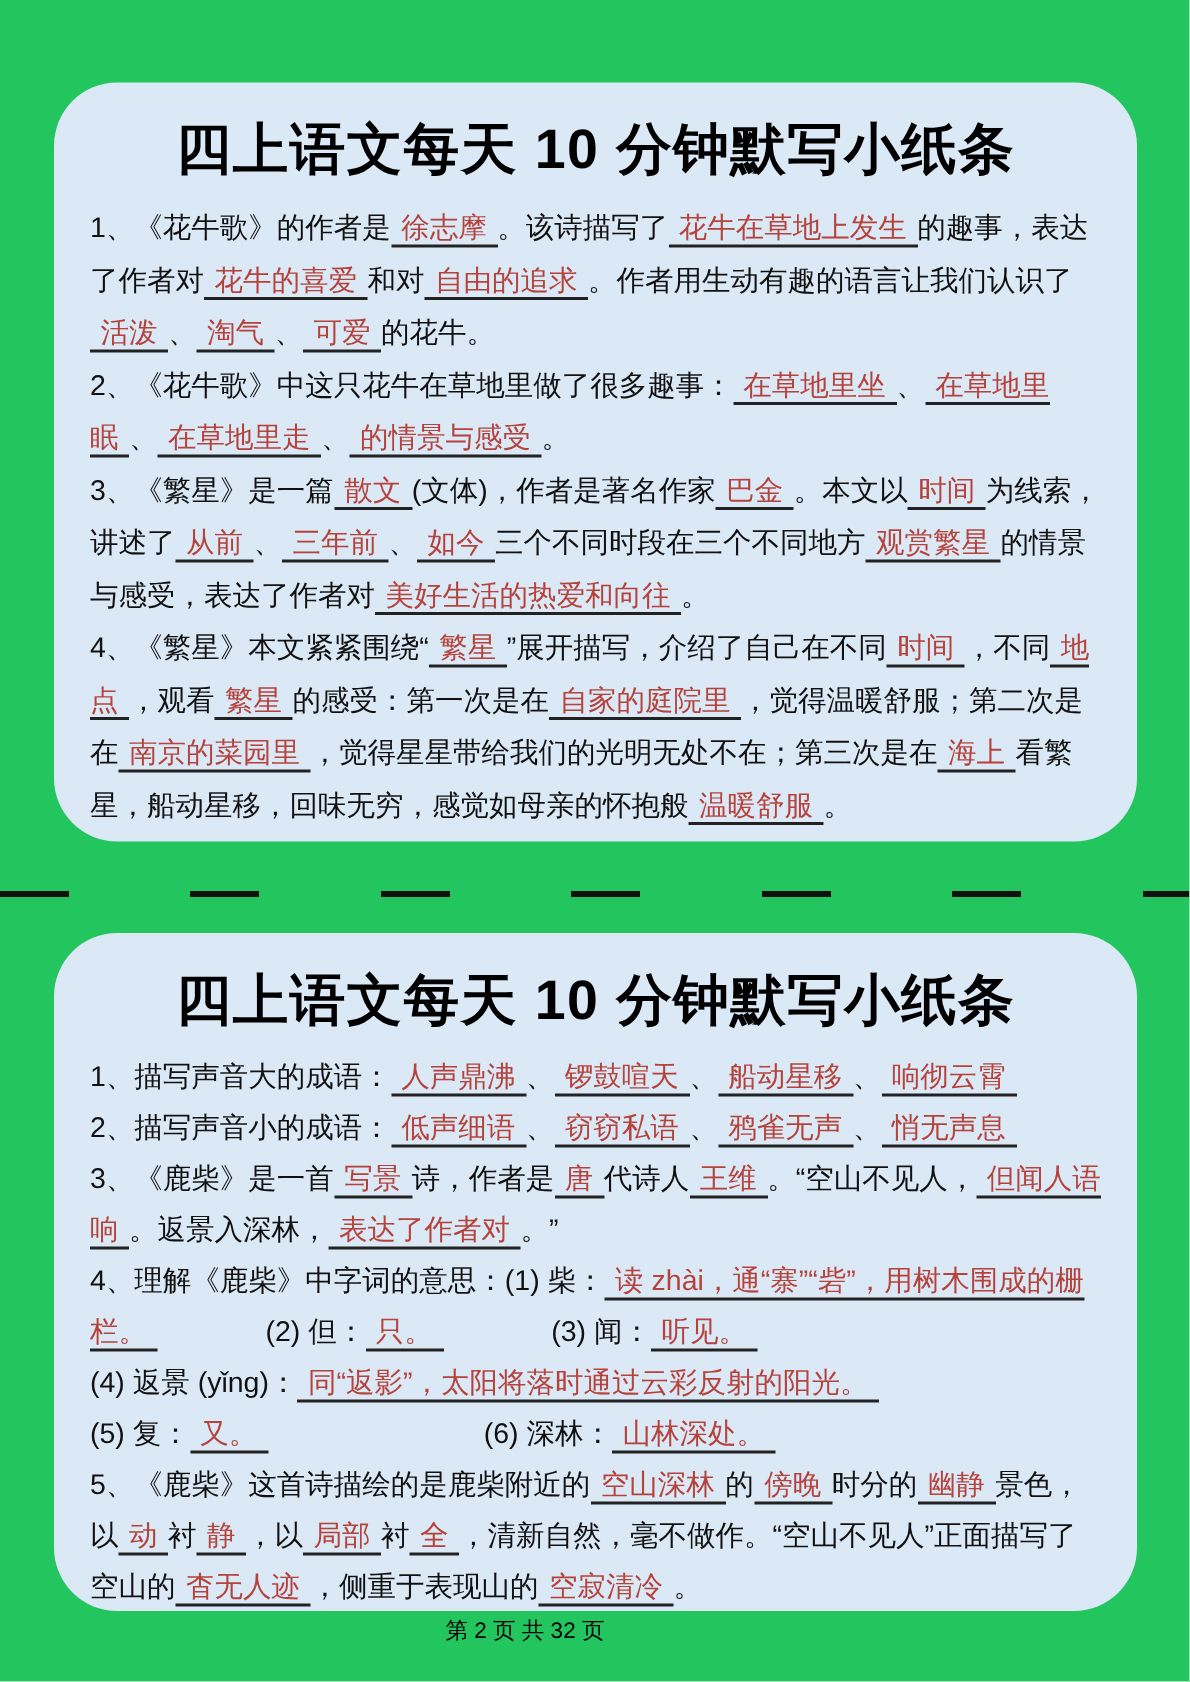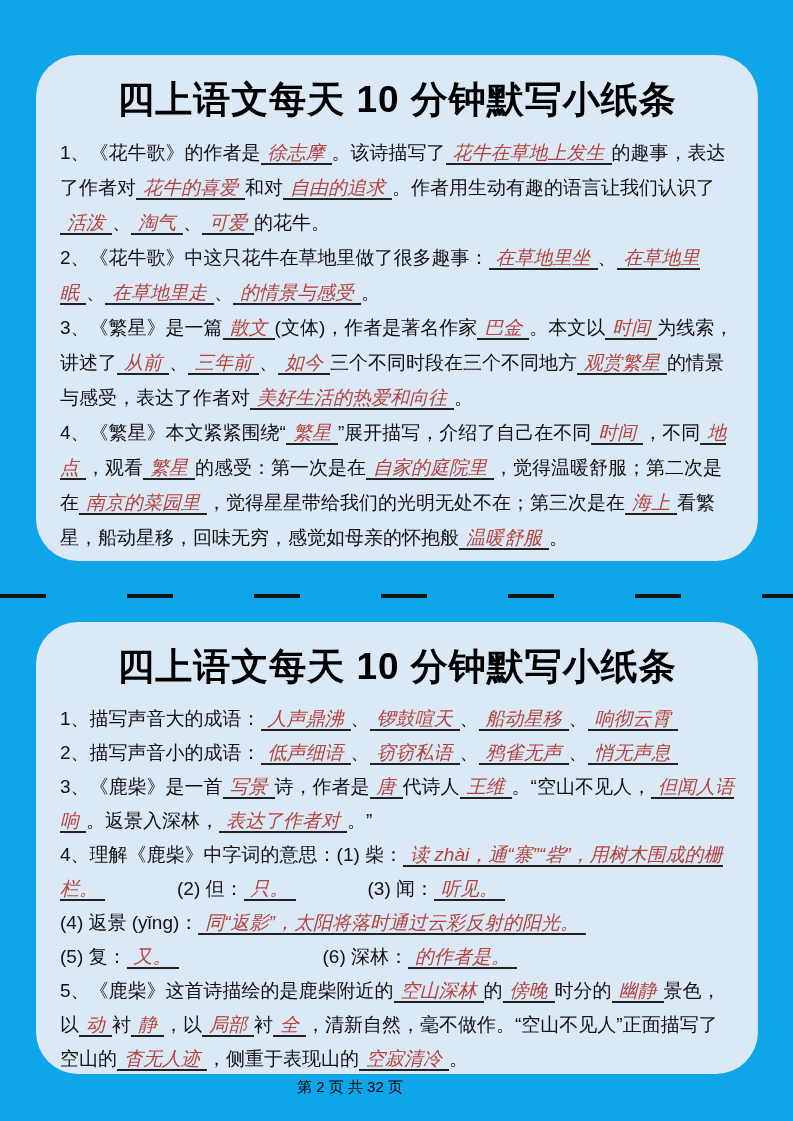--- a/index.html
+++ b/index.html
@@ -5,21 +5,21 @@
   html, body {
     margin: 0;
     padding: 0;
     background: #ffffff;
     font-family: "Liberation Sans", "DejaVu Sans", sans-serif;
   }
   .page {
     position: relative;
     width: 793px;
     height: 1121px;
-    background: #0ea5e9;
+    background: #22c55e;
     overflow: hidden;
   }
   .card {
     position: absolute;
     left: 36px;
     width: 722px;
     box-sizing: border-box;
     background: #dbe8f6;
     border-radius: 42px;
     padding: 8px 24px 20px 24px;
@@ -40,21 +40,20 @@
     font-size: 19px;
     line-height: 35px;
     color: #111111;
     text-align: left;
   }
   .card-2 .item { line-height: 34px; }
   .ans {
     color: #b5433c;
     border-bottom: 2px solid #222222;
     padding: 0 7px;
-    font-style: italic;
   }
   .plain { }
   .gap { display: inline-block; width: 72px; }
   .divider {
     position: absolute;
     top: 594px;
     left: 0;
     width: 793px;
     height: 4px;
     background: repeating-linear-gradient(90deg, #111111 0px, #111111 46px, transparent 46px, transparent 127px);
@@ -87,20 +86,20 @@
   <div class="divider"></div>
 
   <div class="card card-2">
     <h1 class="card-title">四上语文每天 10 分钟默写小纸条</h1>
     <div class="card-body">
         <p class="item"><span class="plain">1、描写声音大的成语：</span><span class="ans">人声鼎沸</span><span class="plain">、</span><span class="ans">锣鼓喧天</span><span class="plain">、</span><span class="ans">船动星移</span><span class="plain">、</span><span class="ans">响彻云霄</span></p>
         <p class="item"><span class="plain">2、描写声音小的成语：</span><span class="ans">低声细语</span><span class="plain">、</span><span class="ans">窃窃私语</span><span class="plain">、</span><span class="ans">鸦雀无声</span><span class="plain">、</span><span class="ans">悄无声息</span></p>
         <p class="item"><span class="plain">3、《鹿柴》是一首</span><span class="ans">写景</span><span class="plain">诗，作者是</span><span class="ans">唐</span><span class="plain">代诗人</span><span class="ans">王维</span><span class="plain">。“空山不见人，</span><span class="ans">但闻人语响</span><span class="plain">。返景入深林，</span><span class="ans">表达了作者对</span><span class="plain">。”</span></p>
         <p class="item"><span class="plain">4、理解《鹿柴》中字词的意思：(1) 柴：</span><span class="ans">读 zhài，通“寨”“砦”，用树木围成的栅栏。</span><span class="gap"></span><span class="plain">(2) 但：</span><span class="ans">只。</span><span class="gap"></span><span class="plain">(3) 闻：</span><span class="ans">听见。</span></p>
         <p class="item"><span class="plain">(4) 返景 (yǐng)：</span><span class="ans">同“返影”，太阳将落时通过云彩反射的阳光。</span></p>
-        <p class="item"><span class="plain">(5) 复：</span><span class="ans">又。</span><span class="gap"></span><span class="gap"></span><span class="plain">(6) 深林：</span><span class="ans">的作者是。</span></p>
+        <p class="item"><span class="plain">(5) 复：</span><span class="ans">又。</span><span class="gap"></span><span class="gap"></span><span class="plain">(6) 深林：</span><span class="ans">山林深处。</span></p>
         <p class="item"><span class="plain">5、《鹿柴》这首诗描绘的是鹿柴附近的</span><span class="ans">空山深林</span><span class="plain">的</span><span class="ans">傍晚</span><span class="plain">时分的</span><span class="ans">幽静</span><span class="plain">景色，以</span><span class="ans">动</span><span class="plain">衬</span><span class="ans">静</span><span class="plain">，以</span><span class="ans">局部</span><span class="plain">衬</span><span class="ans">全</span><span class="plain">，清新自然，毫不做作。“空山不见人”正面描写了空山的</span><span class="ans">杳无人迹</span><span class="plain">，侧重于表现山的</span><span class="ans">空寂清冷</span><span class="plain">。</span></p>
       </div>
   </div>
 
   <div class="footer">第 2 页 共 32 页</div>
 
 </div>
 
 </body></html>

